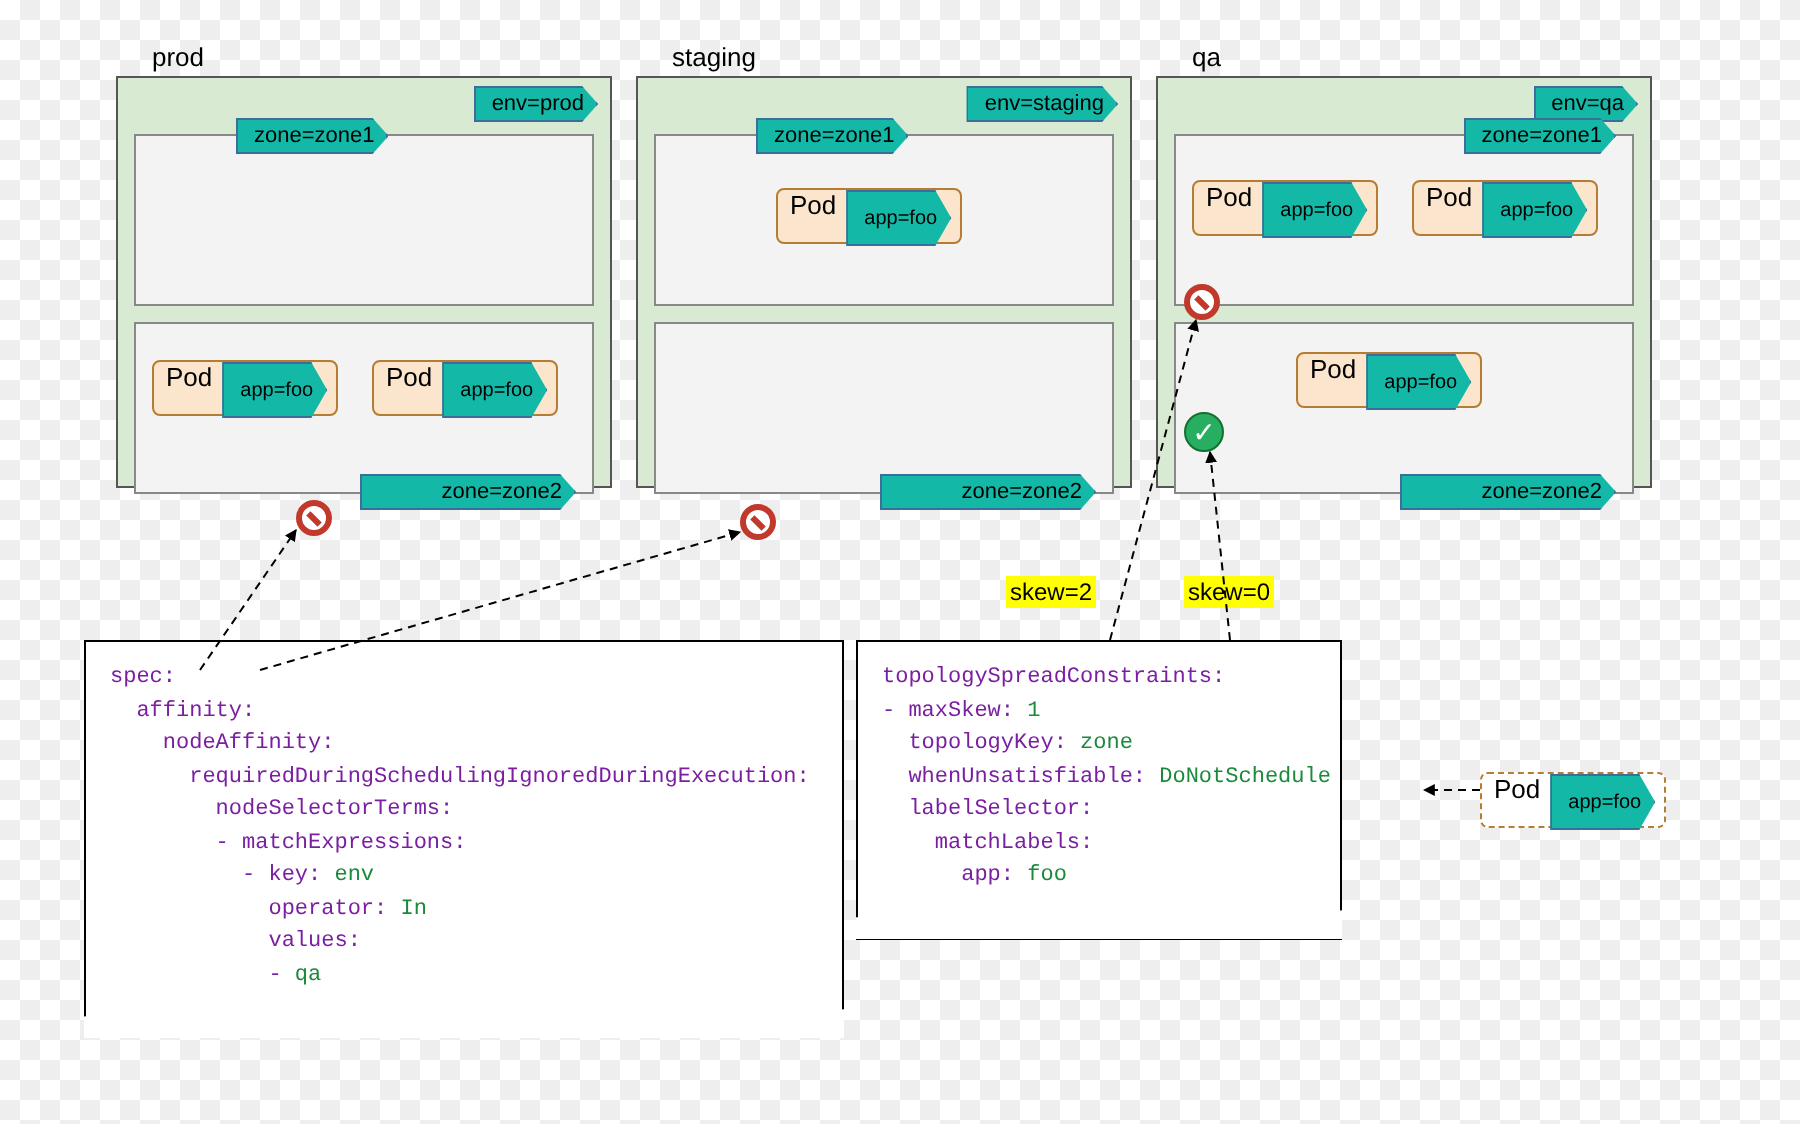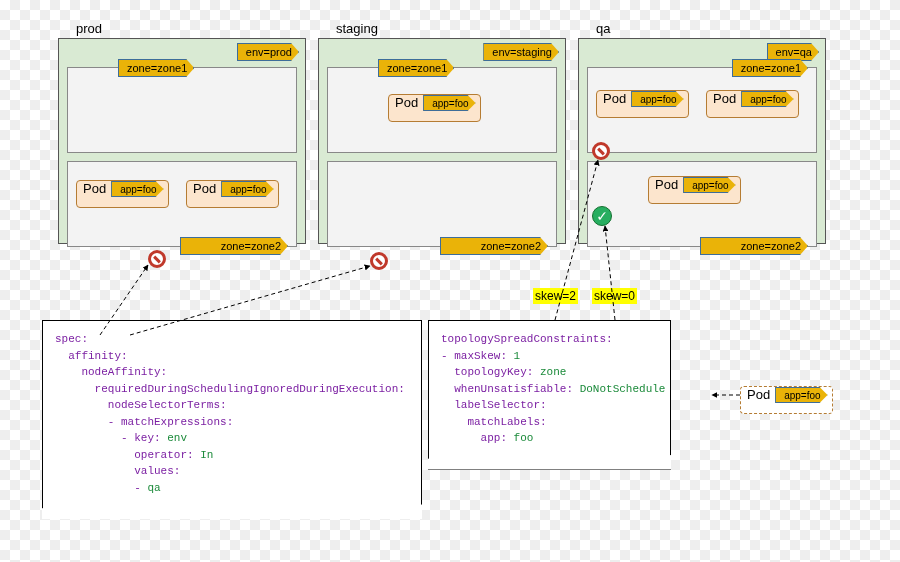--- a/index.html
+++ b/index.html
@@ -53,42 +53,42 @@
   .zone .zone-tag.tl { top: -9px; left: 50px; }
   .zone .zone-tag.tr { top: -9px; right: 8px; }
   .zone .zone-tag.br { bottom: -9px; right: 8px; padding-left: 40px; }
 
   
   .tag {
     display: inline-flex;
     align-items: center;
     height: 18px;
     padding: 0 6px 0 8px;
-    background: #eab308;
+    background: #14b8a6;
     border: 1px solid #3d6d9a;
     clip-path: polygon(0 0, calc(100% - 8px) 0, 100% 50%, calc(100% - 8px) 100%, 0 100%);
     font-size: 11px;
     white-space: nowrap;
   }
 
   
   .pod {
     position: absolute;
     display: flex;
     align-items: flex-start;
     background: #fce5cd;
     border: 1px solid #b57c33;
     border-radius: 4px;
     height: 28px;
     padding: 0 4px 0 6px;
     gap: 3px;
   }
   .pod.dashed { border-style: dashed; background: #fff; }
   .pod .pod-label { font-size: 13px; margin-right: 2px; }
-  .pod .tag { height: 16px; font-size: 10px; }
+  .pod .tag { height: 28px; font-size: 10px; }
 
   
   .deny {
     position: absolute;
     width: 18px; height: 18px;
     border: 3px solid #c0392b;
     border-radius: 50%;
     background: #fff;
   }
   .deny::after {
@@ -210,21 +210,21 @@
         <span class="tag">app=foo</span>
       </div>
     </div>
   </div>
 
   <div class="deny" style="left:148px; top:250px"></div>
   <div class="deny" style="left:370px; top:252px"></div>
   <div class="deny" style="left:592px; top:142px"></div>
   <div class="accept" style="left:592px; top:206px"></div>
 
-  <div class="skew" style="left:533px; top:288px">skew=2</div>
+  <div class="skew" style="left:503px; top:288px">skew=2</div>
   <div class="skew" style="left:592px; top:288px">skew=0</div>
 
   <div class="pod dashed" style="left:740px; top:386px">
     <span class="pod-label">Pod</span>
     <span class="tag">app=foo</span>
   </div>
 
   <div class="yaml" style="left:42px; top:320px; width:380px"><span class="kw">spec:</span>
 <span class="kw">  affinity:</span>
 <span class="kw">    nodeAffinity:</span>

